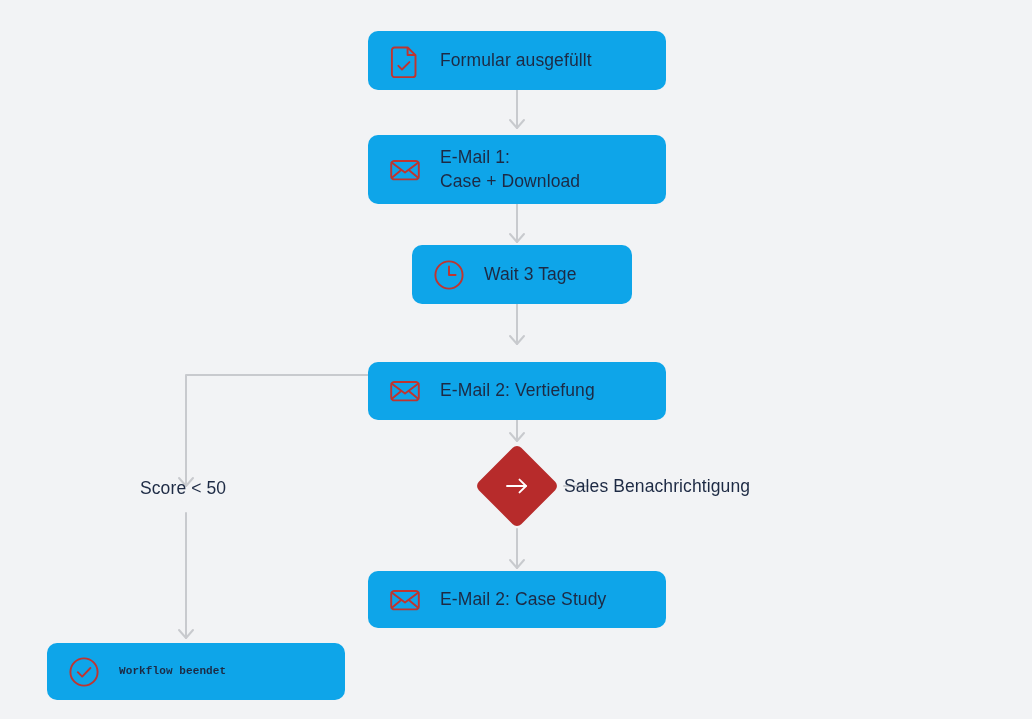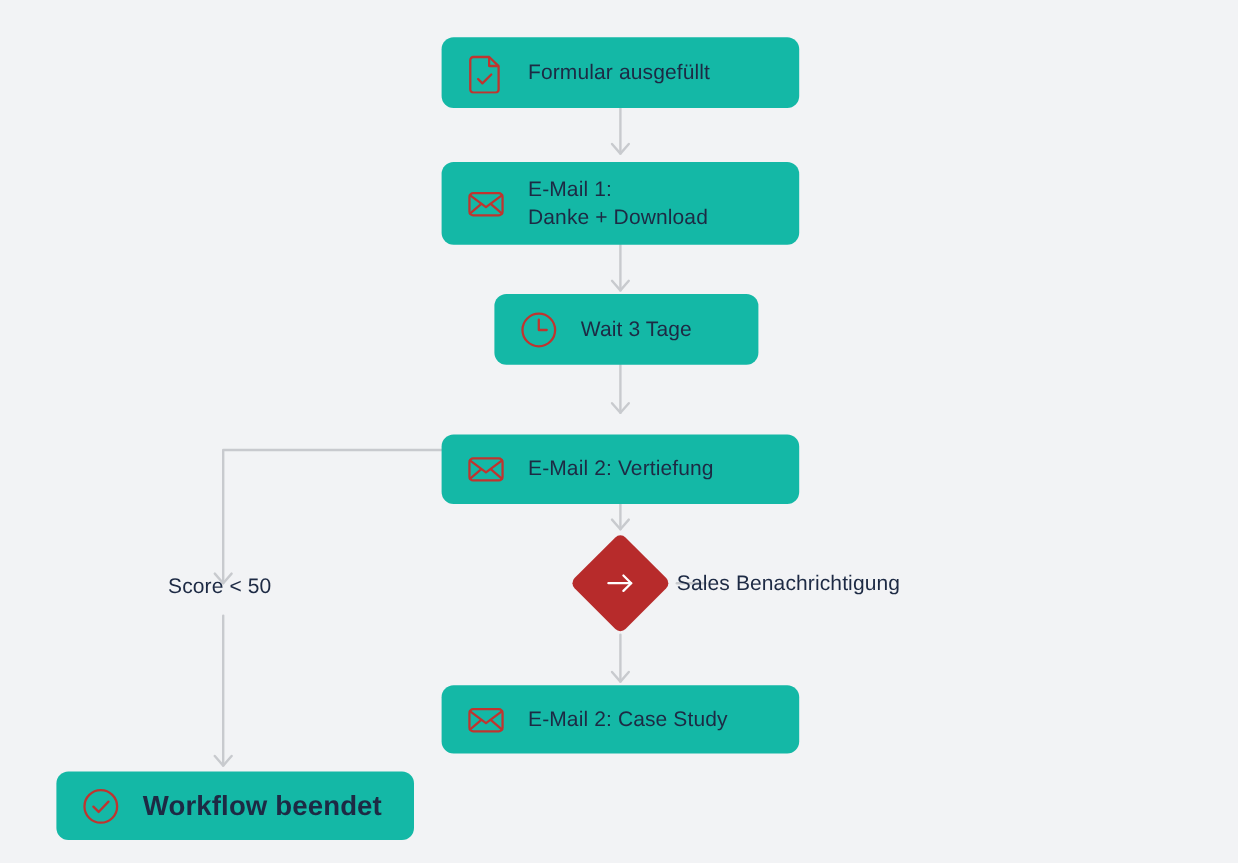--- a/index.html
+++ b/index.html
@@ -24,37 +24,38 @@
     top: 0;
     width: 1032px;
     height: 719px;
     pointer-events: none;
   }
 
   
   .node {
     position: absolute;
     box-sizing: border-box;
-    background: #14b8a6;
+    background: #0ea5e9;
     border-radius: 10px;
     display: flex;
     align-items: center;
     padding: 0 18px 0 20px;
     gap: 18px;
   }
   .node .label {
     color: #1d2a44;
     font-size: 17.5px;
     line-height: 1.35;
     letter-spacing: 0.1px;
     white-space: pre-line;
   }
   .node.strong .label {
     font-weight: 700;
-    font-size: 23px;
+    font-size: 11px;
+    font-family: Liberation Mono, monospace;
   }
   .icon {
     flex: 0 0 auto;
     width: 34px;
     height: 34px;
     display: block;
   }
 
   
   .diamond {
@@ -143,21 +144,21 @@
     <div class="label">Formular ausgefüllt</div>
   </div>
 
   <div class="node" style="left:368px; top:135px; width:298px; height:69px;">
     <svg class="icon" viewBox="0 0 34 34">
       <rect x="3.2" y="8" width="27.6" height="18.4" rx="3.2" fill="none" stroke="#c0342f" stroke-width="1.9"></rect>
       <path d="M3.6,9.6 L17,19.6 L30.4,9.6" fill="none" stroke="#c0342f" stroke-width="1.9" stroke-linecap="round" stroke-linejoin="round"></path>
       <path d="M3.6,25 L12.6,17.4 M30.4,25 L21.4,17.4" fill="none" stroke="#c0342f" stroke-width="1.9" stroke-linecap="round"></path>
     </svg>
     <div class="label">E-Mail 1:
-Danke + Download</div>
+Case + Download</div>
   </div>
 
   <div class="node" style="left:412px; top:245px; width:220px; height:59px;">
     <svg class="icon" viewBox="0 0 34 34">
       <circle cx="17" cy="17" r="13.6" fill="none" stroke="#c0342f" stroke-width="1.9"></circle>
       <path d="M17,8.4 V17 h6.6" fill="none" stroke="#c0342f" stroke-width="1.9" stroke-linecap="round" stroke-linejoin="round"></path>
     </svg>
     <div class="label">Wait 3 Tage</div>
   </div>
 

